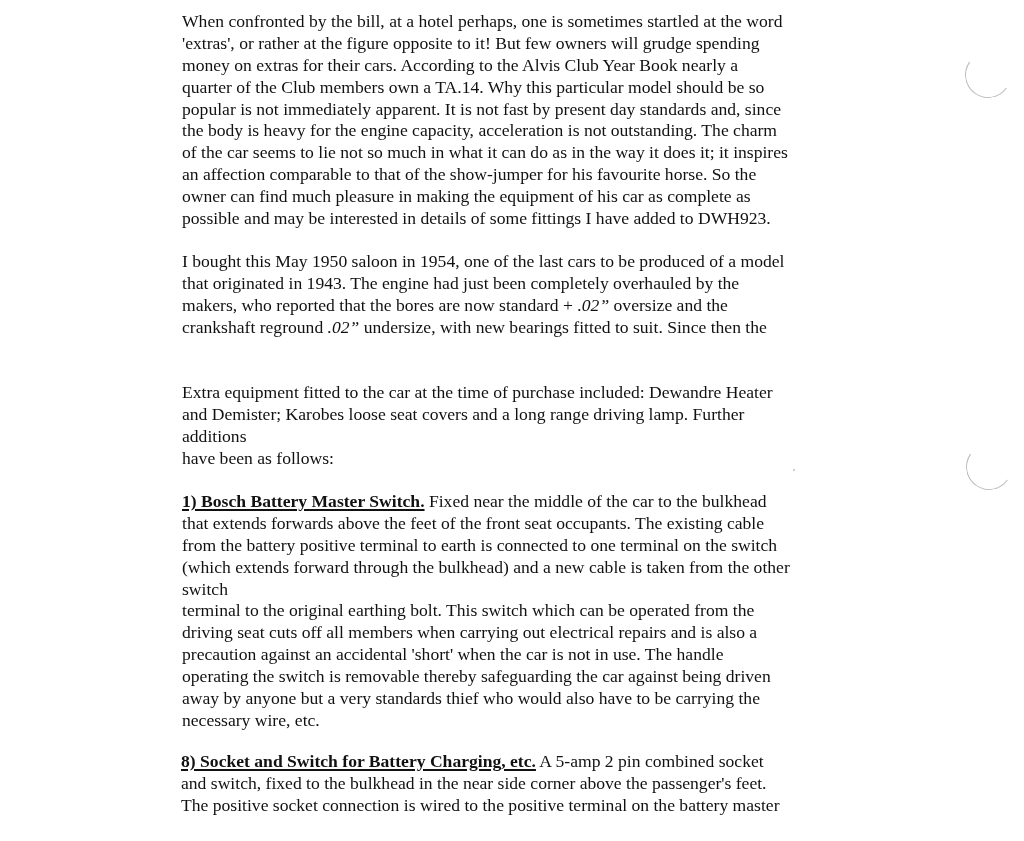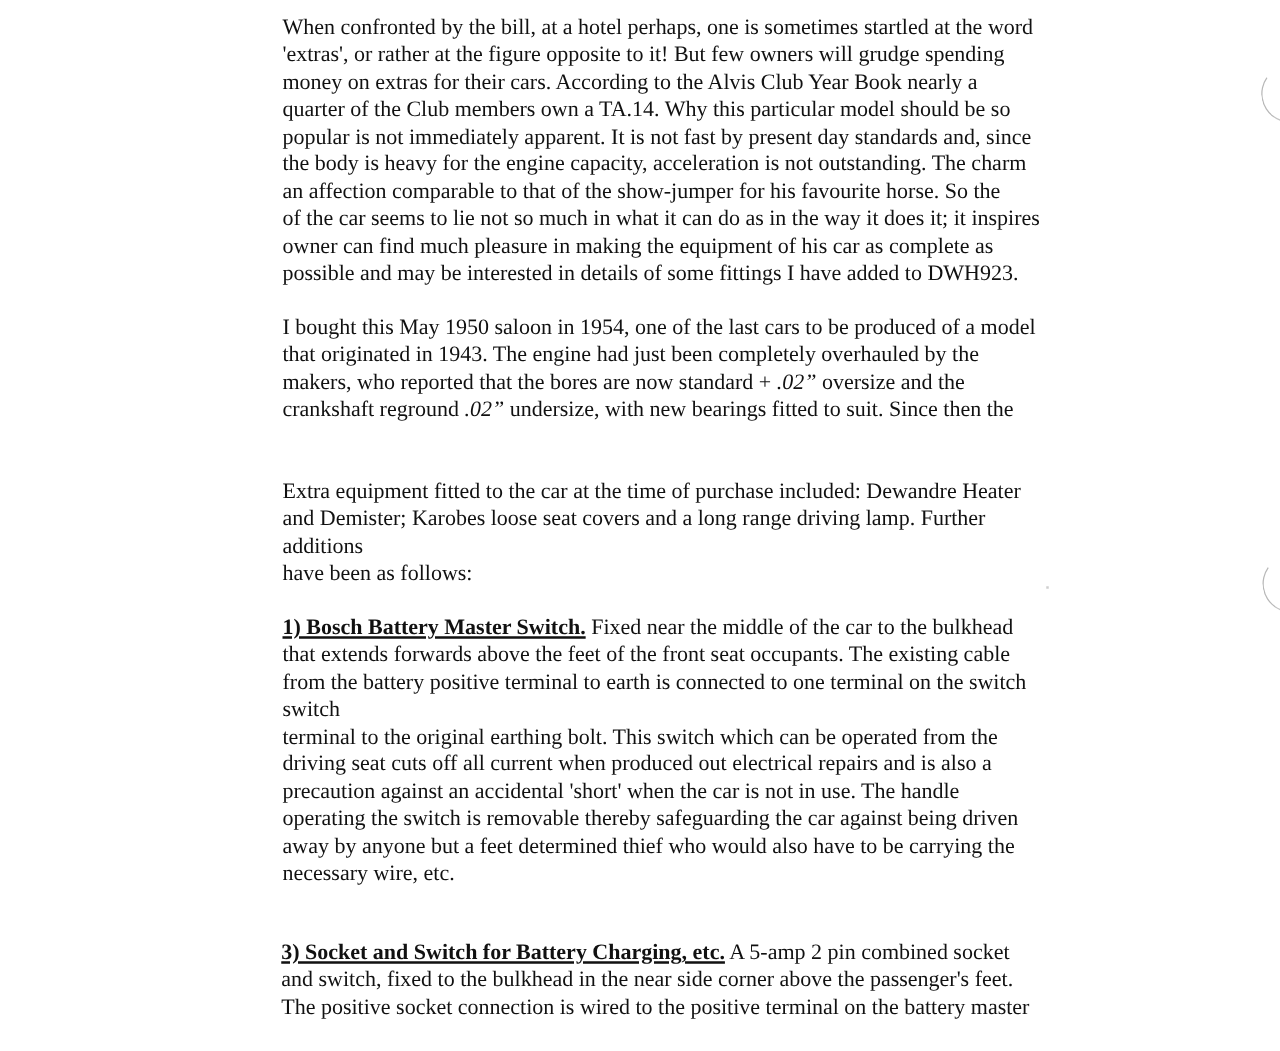--- a/index.html
+++ b/index.html
@@ -14,21 +14,20 @@
     overflow: hidden;
     font-family: "Liberation Serif", "DejaVu Serif", serif;
     color: #111111;
   }
   .page {
     position: absolute;
     left: 0;
     top: 0;
     width: 868px;
     height: 841px;
-    margin-left: 44px;
   }
   .text-block {
     position: absolute;
     left: 182px;
     font-size: 17.6px;
     line-height: 21.9px;
     white-space: nowrap;
   }
   .line {
     display: block;
@@ -75,22 +74,22 @@
 
 <div class="page">
 
   <div class="text-block" id="p1">
     <span class="line">When confronted by the bill, at a hotel perhaps, one is sometimes startled at the word</span>
     <span class="line">'extras', or rather at the figure opposite to it! But few owners will grudge spending</span>
     <span class="line">money on extras for their cars. According to the Alvis Club Year Book nearly a</span>
     <span class="line">quarter of the Club members own a TA.14. Why this particular model should be so</span>
     <span class="line">popular is not immediately apparent. It is not fast by present day standards and, since</span>
     <span class="line">the body is heavy for the engine capacity, acceleration is not outstanding. The charm</span>
+    <span class="line">of the car seems to lie not so much in what it can do as in the way it does it; it inspires</span>
     <span class="line">an affection comparable to that of the show-jumper for his favourite horse. So the</span>
-    <span class="line">of the car seems to lie not so much in what it can do as in the way it does it; it inspires</span>
     <span class="line">owner can find much pleasure in making the equipment of his car as complete as</span>
     <span class="line">possible and may be interested in details of some fittings I have added to DWH923.</span>
   </div>
 
   <div class="text-block" id="p2">
     <span class="line">I bought this May 1950 saloon in 1954, one of the last cars to be produced of a model</span>
     <span class="line">that originated in 1943. The engine had just been completely overhauled by the</span>
     <span class="line">
       <span>makers, who reported that the bores are now standard + </span><span class="it">.02”</span><span> oversize and the</span>
     </span>
@@ -105,32 +104,33 @@
     <span class="line">additions</span>
     <span class="line">have been as follows:</span>
   </div>
 
   <div class="text-block" id="p4">
     <span class="line">
       <span class="heading">1) Bosch Battery Master Switch.</span><span> Fixed near the middle of the car to the bulkhead</span>
     </span>
     <span class="line">that extends forwards above the feet of the front seat occupants. The existing cable</span>
     <span class="line">from the battery positive terminal to earth is connected to one terminal on the switch</span>
+    <span class="line">(which extends forward through the bulkhead) and a new cable is taken from the other</span>
     <span class="line">switch</span>
     <span class="line">terminal to the original earthing bolt. This switch which can be operated from the</span>
-    <span class="line">driving seat cuts off all current when produced out electrical repairs and is also a</span>
+    <span class="line">driving seat cuts off all members when carrying out electrical repairs and is also a</span>
     <span class="line">precaution against an accidental 'short' when the car is not in use. The handle</span>
     <span class="line">operating the switch is removable thereby safeguarding the car against being driven</span>
-    <span class="line">away by anyone but a feet determined thief who would also have to be carrying the</span>
+    <span class="line">away by anyone but a very standards thief who would also have to be carrying the</span>
     <span class="line">necessary wire, etc.</span>
   </div>
 
   <div class="text-block" id="p5">
     <span class="line">
-      <span class="heading">3) Socket and Switch for Battery Charging, etc.</span><span> A 5-amp 2 pin combined socket</span>
+      <span class="heading">8) Socket and Switch for Battery Charging, etc.</span><span> A 5-amp 2 pin combined socket</span>
     </span>
     <span class="line">and switch, fixed to the bulkhead in the near side corner above the passenger's feet.</span>
     <span class="line">The positive socket connection is wired to the positive terminal on the battery master</span>
   </div>
 
   <div class="punch-hole" id="hole1"></div>
   <div class="punch-hole" id="hole2"></div>
   <div class="speck"></div>
 </div>
 

